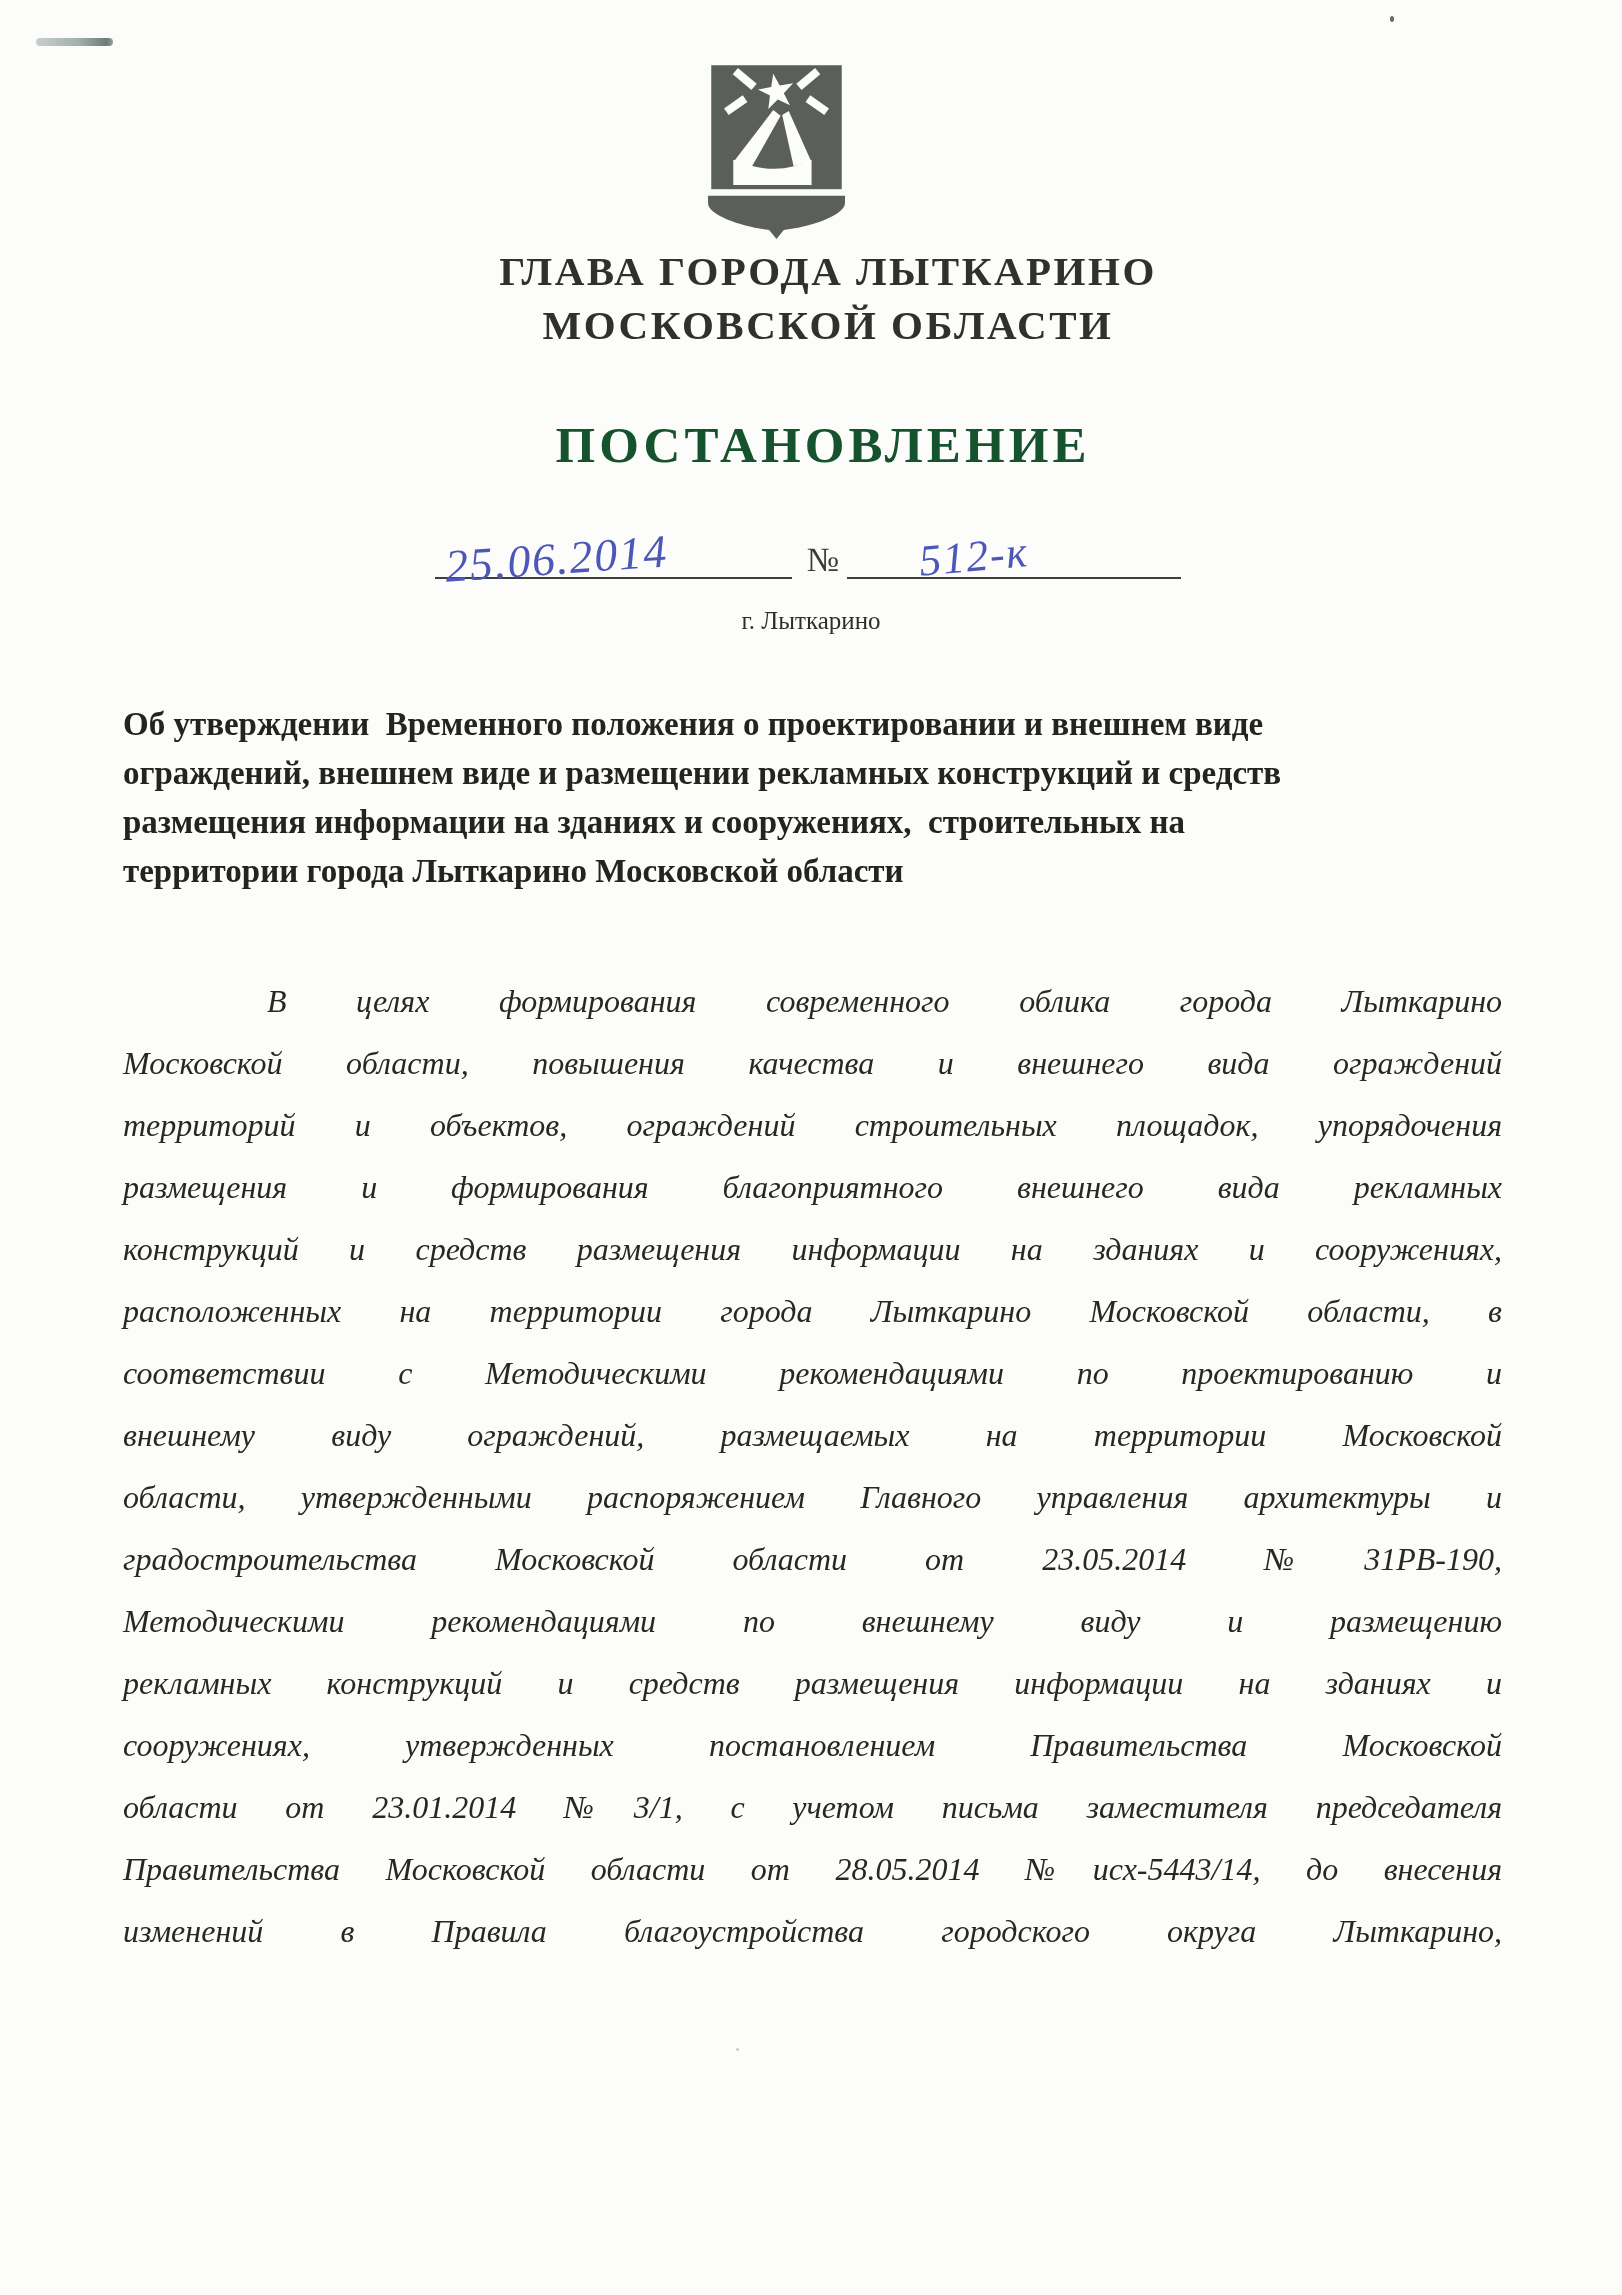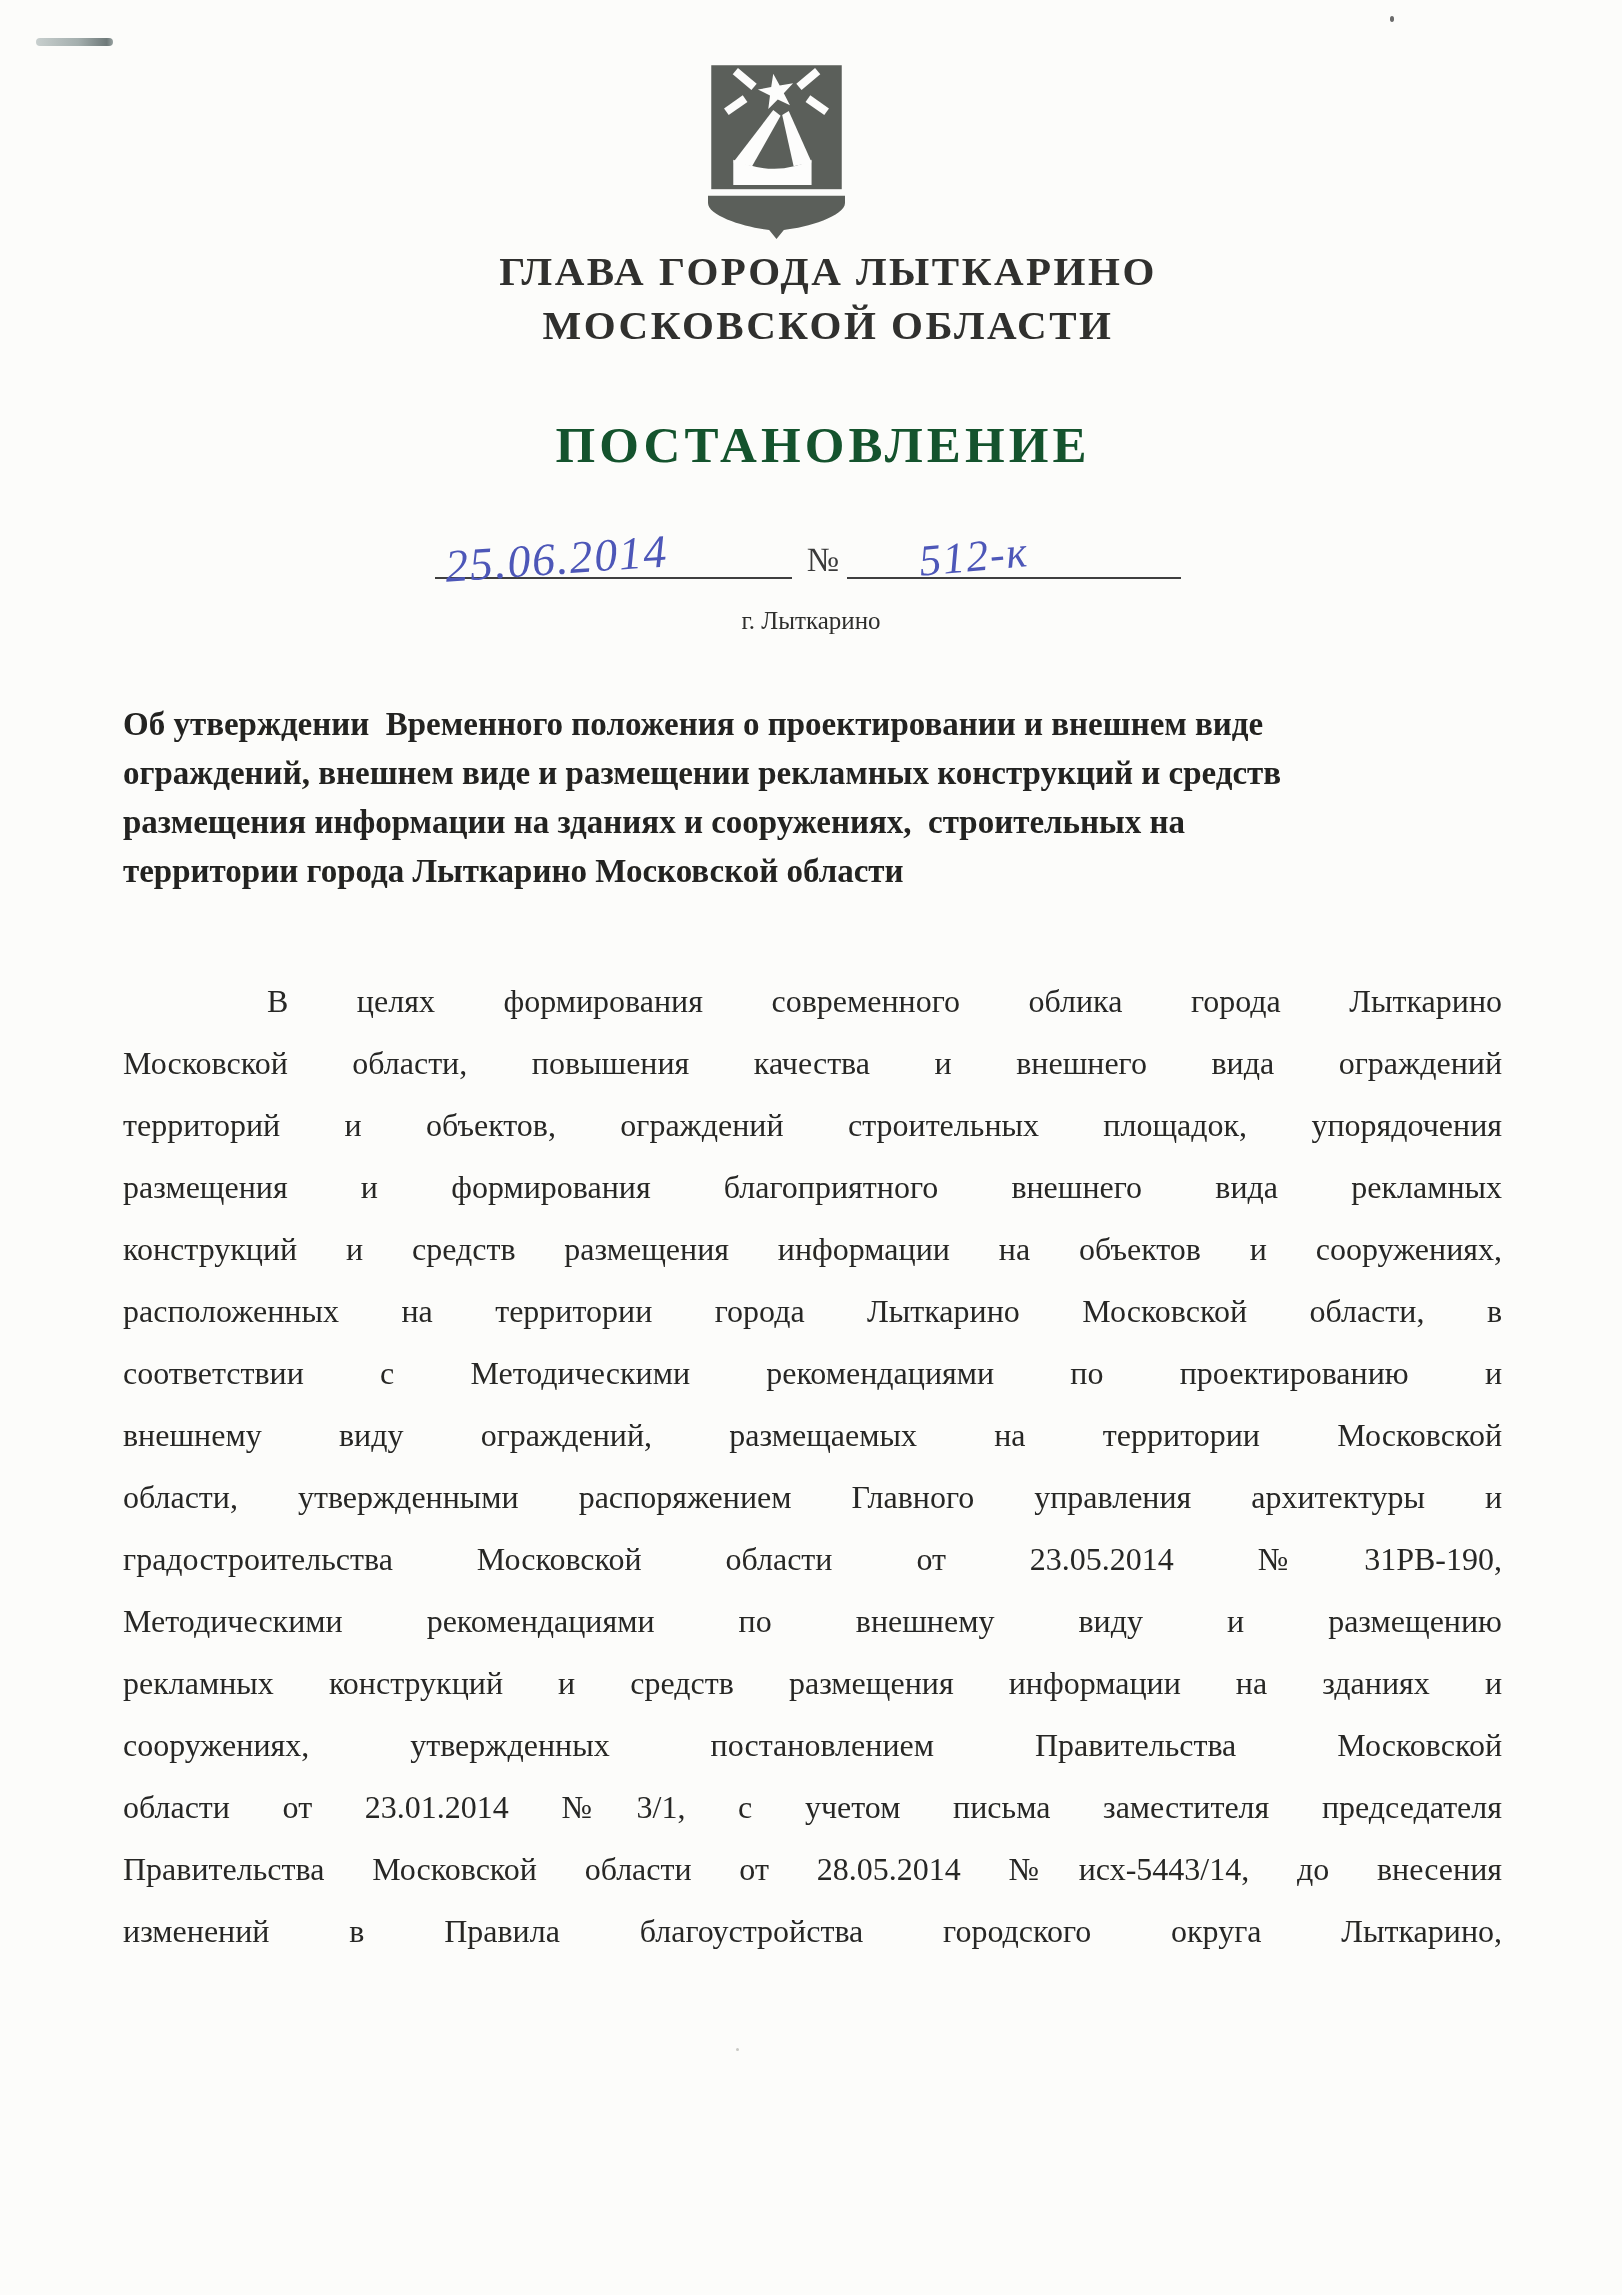--- a/index.html
+++ b/index.html
@@ -85,21 +85,21 @@
     font-weight:bold; color:#232321;
     font-size:33px; line-height:49px;
   }
   .subject-line { text-align:left; white-space:pre; }
 
   
   .body-paragraph {
     position:absolute; left:123px; top:970px; width:1379px;
     font-size:32px; line-height:62px; color:#272725;
   }
-  .body-line { text-align:justify; text-align-last:justify; }
+  .body-line { text-align:justify; text-align-last:justify;font-style:italic; }
   .body-paragraph .body-line:first-child { text-indent:144px; }
 </style>
 </head>
 <body>
 
 <div class="page">
 
   <div class="artifact-dash"></div>
   <div class="artifact-dot"></div>
   <div class="artifact-speck"></div>
@@ -147,21 +147,21 @@
       <div class="subject-line">ограждений, внешнем виде и размещении рекламных конструкций и средств</div>
       <div class="subject-line">размещения информации на зданиях и сооружениях,  строительных на</div>
       <div class="subject-line">территории города Лыткарино Московской области</div>
     </div>
 
   <div class="body-paragraph">
       <div class="body-line">В целях формирования современного облика города Лыткарино</div>
       <div class="body-line">Московской области, повышения качества и внешнего вида ограждений</div>
       <div class="body-line">территорий и объектов, ограждений строительных площадок, упорядочения</div>
       <div class="body-line">размещения и формирования благоприятного внешнего вида рекламных</div>
-      <div class="body-line">конструкций и средств размещения информации на объектов и сооружениях,</div>
+      <div class="body-line">конструкций и средств размещения информации на зданиях и сооружениях,</div>
       <div class="body-line">расположенных на территории города Лыткарино Московской области, в</div>
       <div class="body-line">соответствии с Методическими рекомендациями по проектированию и</div>
       <div class="body-line">внешнему виду ограждений, размещаемых на территории Московской</div>
       <div class="body-line">области, утвержденными распоряжением Главного управления архитектуры и</div>
       <div class="body-line">градостроительства Московской области от 23.05.2014 №31РВ-190,</div>
       <div class="body-line">Методическими рекомендациями по внешнему виду и размещению</div>
       <div class="body-line">рекламных конструкций и средств размещения информации на зданиях и</div>
       <div class="body-line">сооружениях, утвержденных постановлением Правительства Московской</div>
       <div class="body-line">области от 23.01.2014 №3/1, с учетом письма заместителя председателя</div>
       <div class="body-line">Правительства Московской области от 28.05.2014 №исх-5443/14, до внесения</div>

